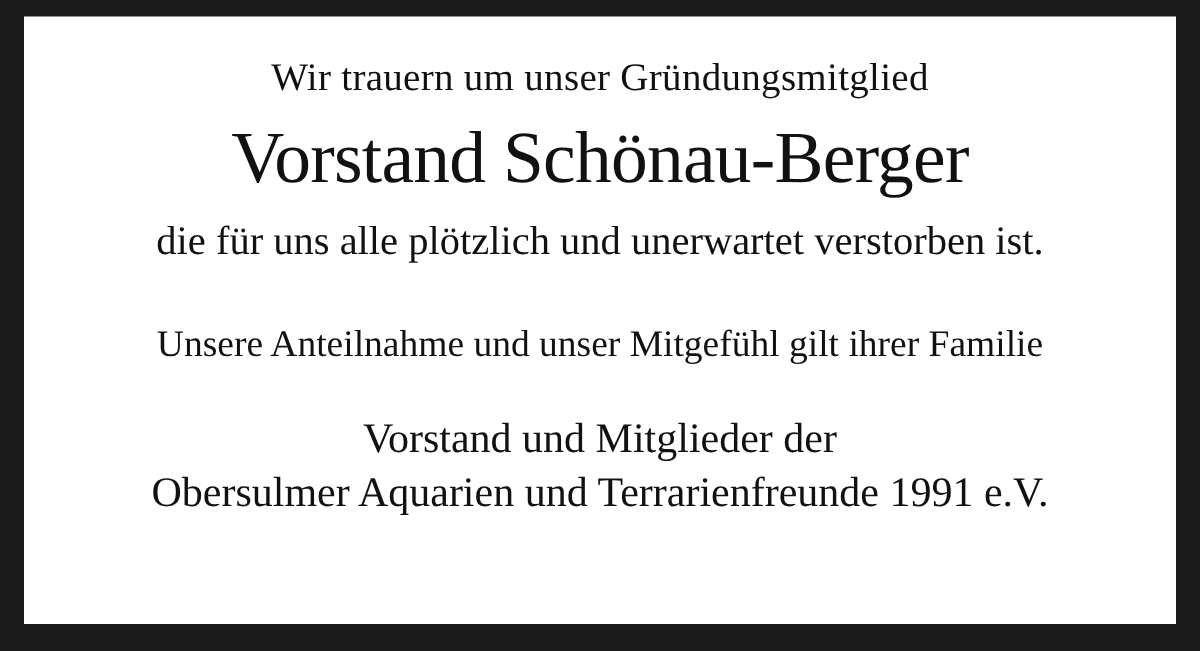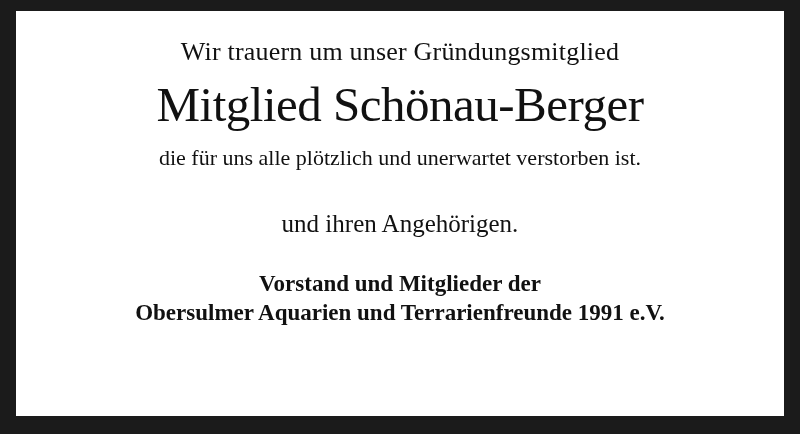--- a/index.html
+++ b/index.html
@@ -47,57 +47,57 @@
     margin-bottom: 6px;
   }
   #deceased-name {
     font-size: 49px;
     letter-spacing: -0.5px;
     margin-top: 2px;
     margin-bottom: 12px;
     white-space: nowrap;
   }
   #passing-line {
-    font-size: 22px;
+    font-size: 27px;
     margin-bottom: 20px;
   }
   .body-block {
     font-size: 25px;
     margin-bottom: 18px;
   }
   .body-block .sub {
     display: block;
   }
   #signature-block {
     margin-top: 12px;
-    font-weight: bold;
-    font-size: 23px;
+    font-weight: normal;
+    font-size: 28px;
     line-height: 1.28;
   }
   #signature-block .sig-line {
     display: block;
   }
 </style>
 </head>
 <body>
 
 <div id="obituary-page">
   <div id="notice-card">
 
     <div class="line" id="intro-line">Wir trauern um unser Gründungsmitglied</div>
 
-    <div class="line" id="deceased-name">Mitglied Schönau-Berger</div>
+    <div class="line" id="deceased-name">Vorstand Schönau-Berger</div>
 
     <div class="line" id="passing-line">die für uns alle plötzlich und unerwartet verstorben ist.</div>
 
     <div class="line body-block">
     </div>
 
     <div class="line body-block">
-      <span class="sub">und ihren Angehörigen.</span>
+      <span class="sub">Unsere Anteilnahme und unser Mitgefühl gilt ihrer Familie</span>
     </div>
 
     <div class="line" id="signature-block">
       <span class="sig-line">Vorstand und Mitglieder der</span>
       <span class="sig-line">Obersulmer Aquarien und Terrarienfreunde 1991 e.V.</span>
     </div>
 
   </div>
 </div>
 

